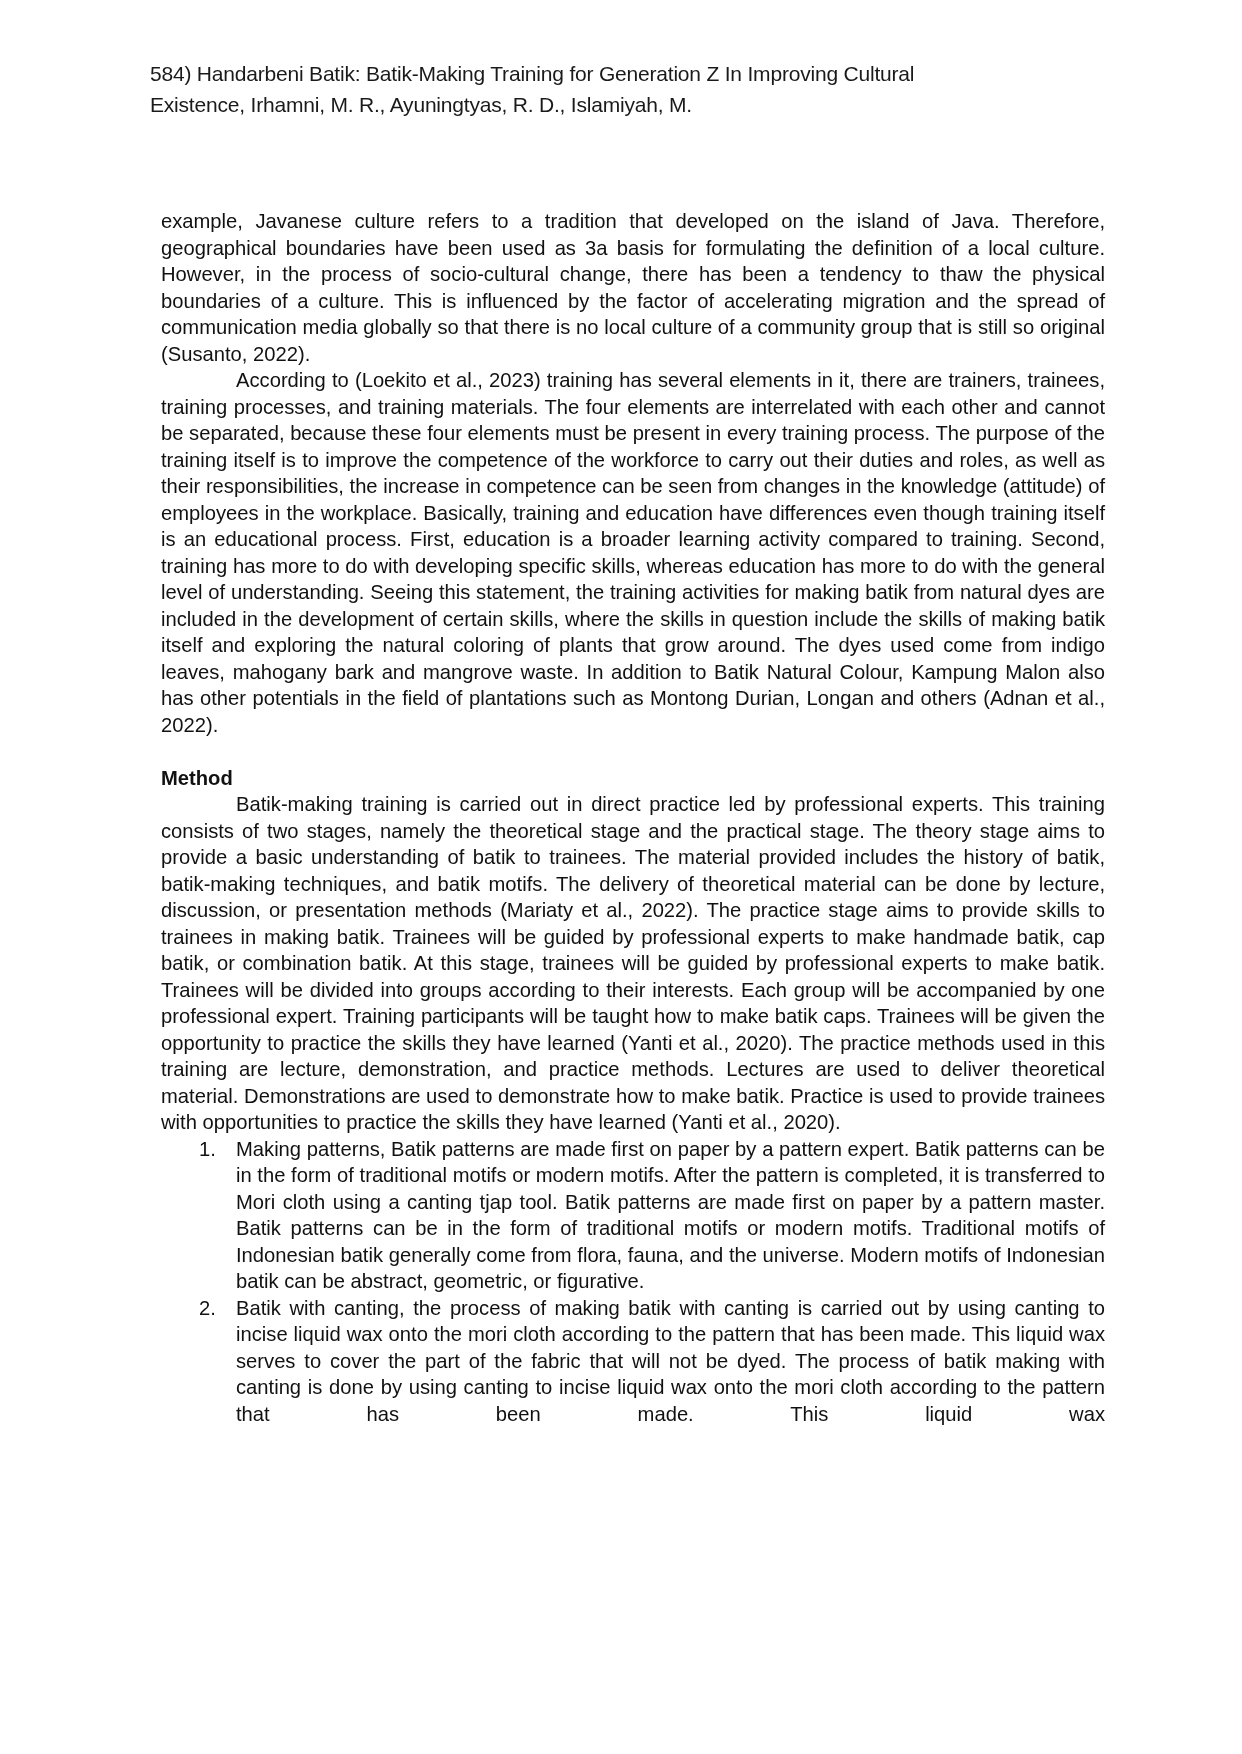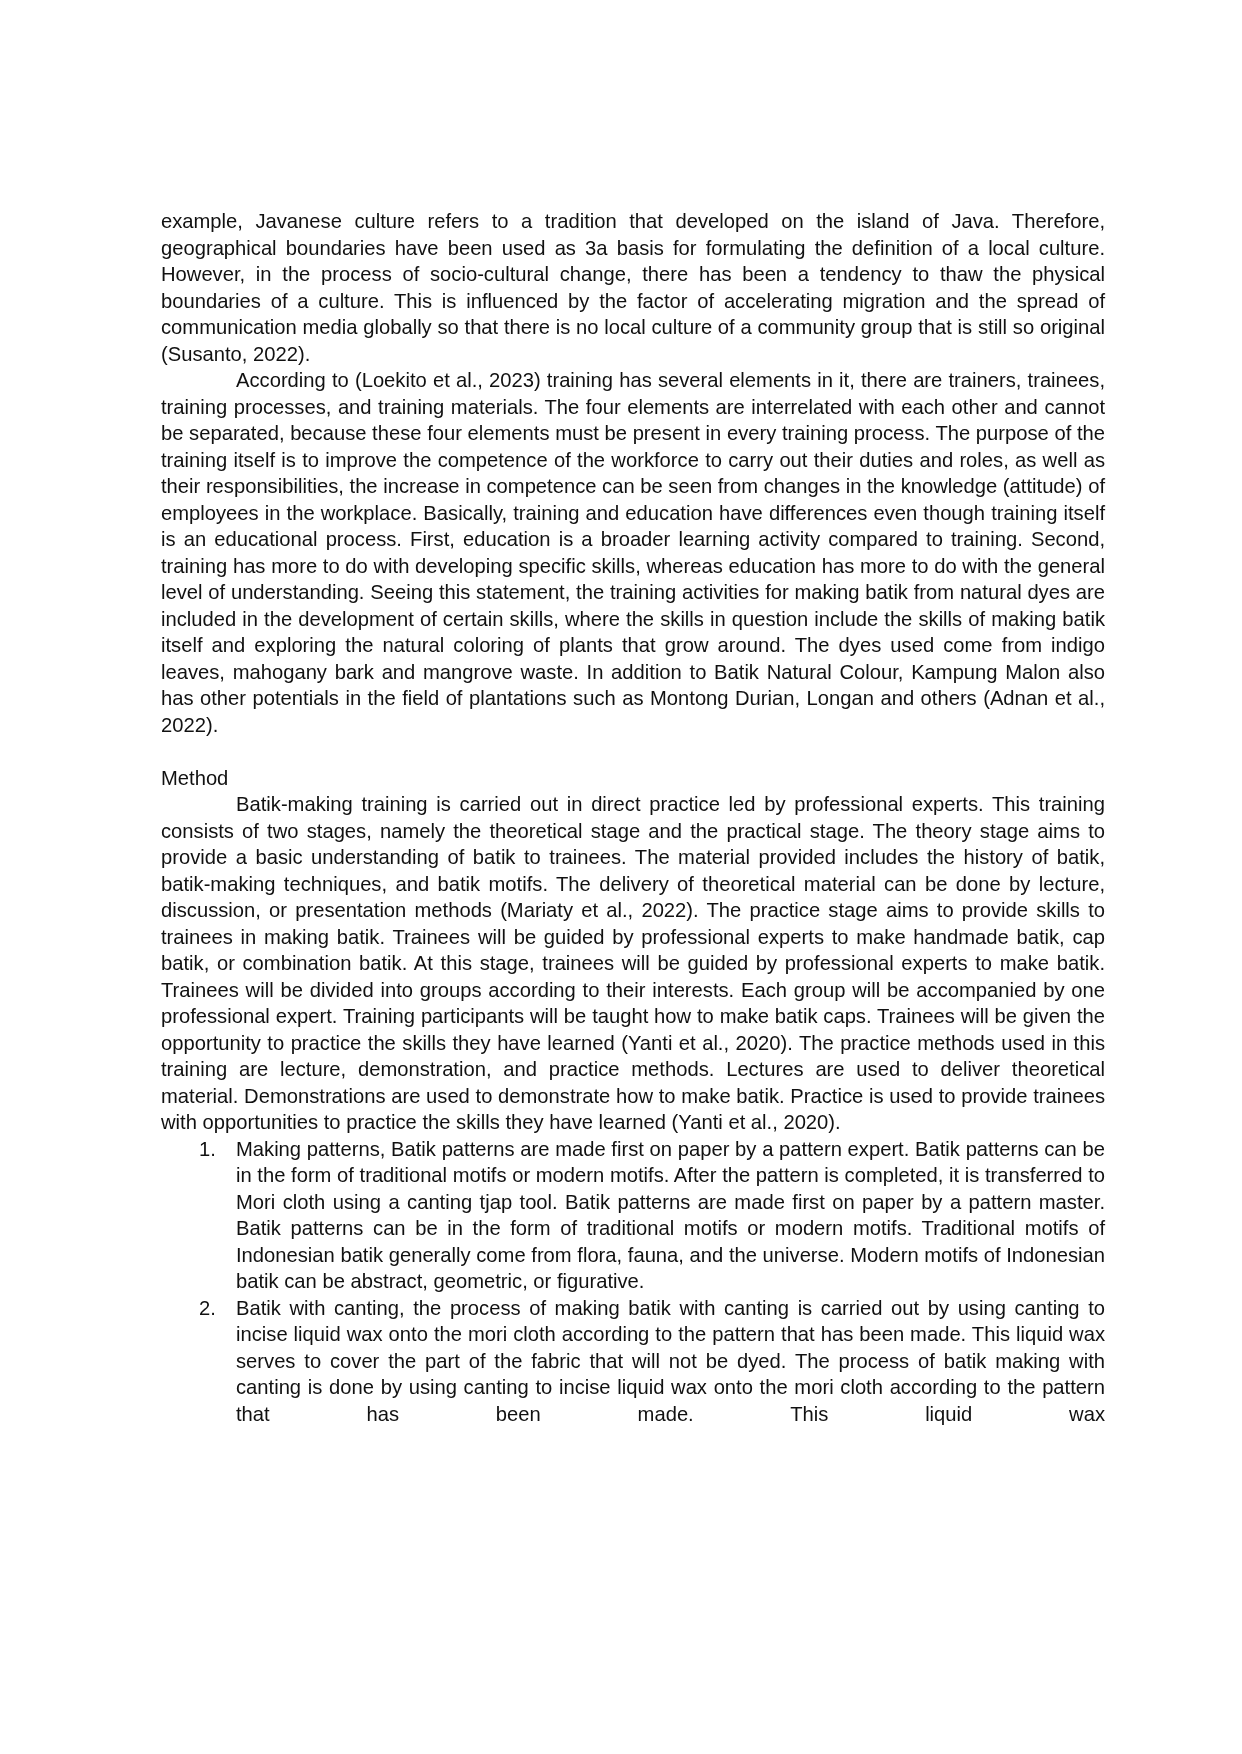--- a/index.html
+++ b/index.html
@@ -38,21 +38,21 @@
     }
     .para {
       margin: 0;
       text-align: justify;
       text-align-last: left;
       hyphens: none;
     }
     .para.indent { text-indent: 75px; }
     .section-heading {
       margin: 26.5px 0 0 0;
-      font-weight: normal;
+      font-weight: bold;
       font-size: 20.2px;
       line-height: 26.5px;
     }
     ol.steps {
       margin: 0;
       padding: 0 0 0 0;
       list-style: none;
     }
     ol.steps li {
       position: relative;
@@ -64,20 +64,22 @@
       position: absolute;
       left: 38px;
       top: 0;
     }
     ol.steps li.truncated { text-align-last: justify; }
   </style>
 </head>
 <body>
 
 <div class="running-header">
+  <span>584) Handarbeni Batik: Batik-Making Training for Generation Z In Improving Cultural</span>
+  <span>Existence, Irhamni, M. R., Ayuningtyas, R. D., Islamiyah, M.</span>
 </div>
 
 <div class="body-text">
   <p class="para">example, Javanese culture refers to a tradition that developed on the island of Java. Therefore, geographical boundaries have been used as 3a basis for formulating the definition of a local culture. However, in the process of socio-cultural change, there has been a tendency to thaw the physical boundaries of a culture. This is influenced by the factor of accelerating migration and the spread of communication media globally so that there is no local culture of a community group that is still so original (Susanto, 2022).</p>
   <p class="para indent">According to (Loekito et al., 2023) training has several elements in it, there are trainers, trainees, training processes, and training materials. The four elements are interrelated with each other and cannot be separated, because these four elements must be present in every training process. The purpose of the training itself is to improve the competence of the workforce to carry out their duties and roles, as well as their responsibilities, the increase in competence can be seen from changes in the knowledge (attitude) of employees in the workplace. Basically, training and education have differences even though training itself is an educational process. First, education is a broader learning activity compared to training. Second, training has more to do with developing specific skills, whereas education has more to do with the general level of understanding. Seeing this statement, the training activities for making batik from natural dyes are included in the development of certain skills, where the skills in question include the skills of making batik itself and exploring the natural coloring of plants that grow around. The dyes used come from indigo leaves, mahogany bark and mangrove waste. In addition to Batik Natural Colour, Kampung Malon also has other potentials in the field of plantations such as Montong Durian, Longan and others (Adnan et al., 2022).</p>
 
   <h2 class="section-heading">Method</h2>
   <p class="para indent">Batik-making training is carried out in direct practice led by professional experts. This training consists of two stages, namely the theoretical stage and the practical stage. The theory stage aims to provide a basic understanding of batik to trainees. The material provided includes the history of batik, batik-making techniques, and batik motifs. The delivery of theoretical material can be done by lecture, discussion, or presentation methods (Mariaty et al., 2022). The practice stage aims to provide skills to trainees in making batik. Trainees will be guided by professional experts to make handmade batik, cap batik, or combination batik. At this stage, trainees will be guided by professional experts to make batik. Trainees will be divided into groups according to their interests. Each group will be accompanied by one professional expert. Training participants will be taught how to make batik caps. Trainees will be given the opportunity to practice the skills they have learned (Yanti et al., 2020). The practice methods used in this training are lecture, demonstration, and practice methods. Lectures are used to deliver theoretical material. Demonstrations are used to demonstrate how to make batik. Practice is used to provide trainees with opportunities to practice the skills they have learned (Yanti et al., 2020).</p>
 
   <ol class="steps">

